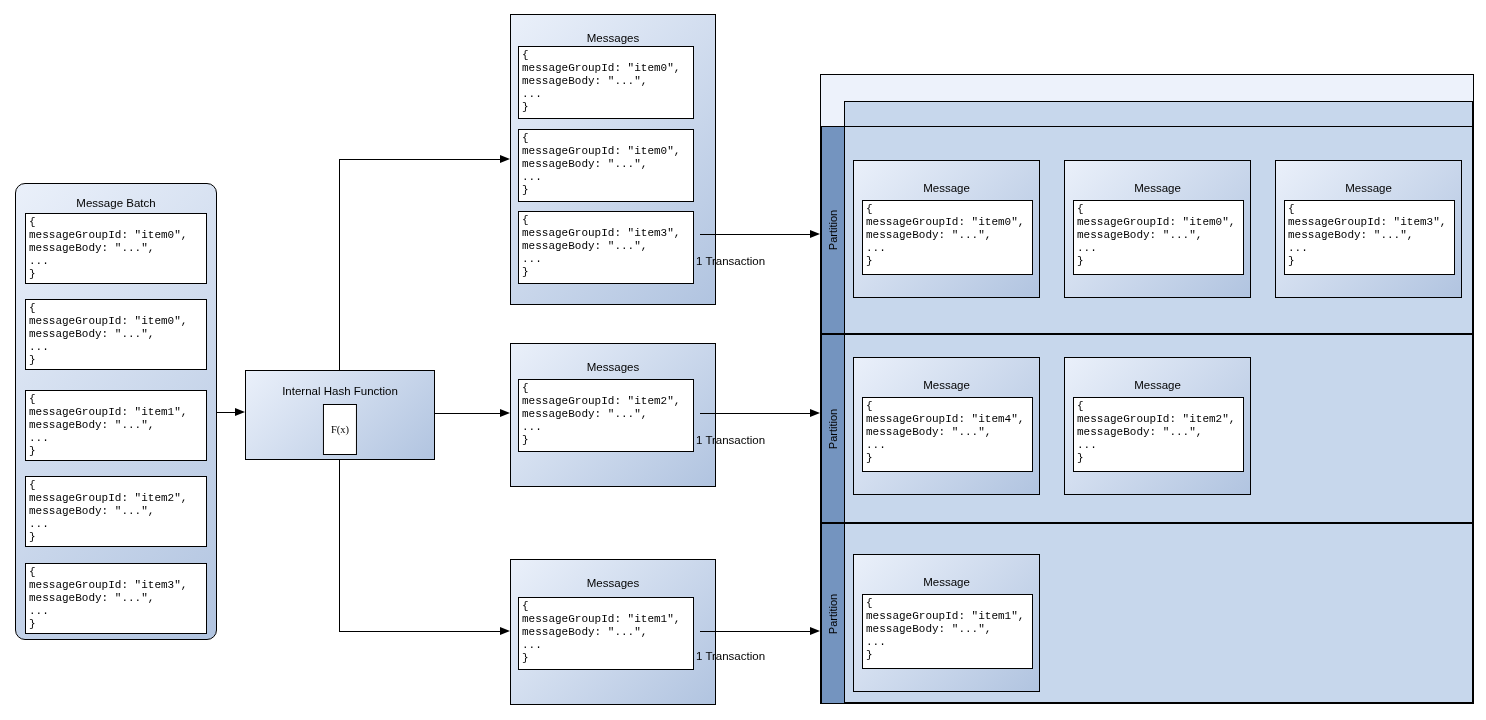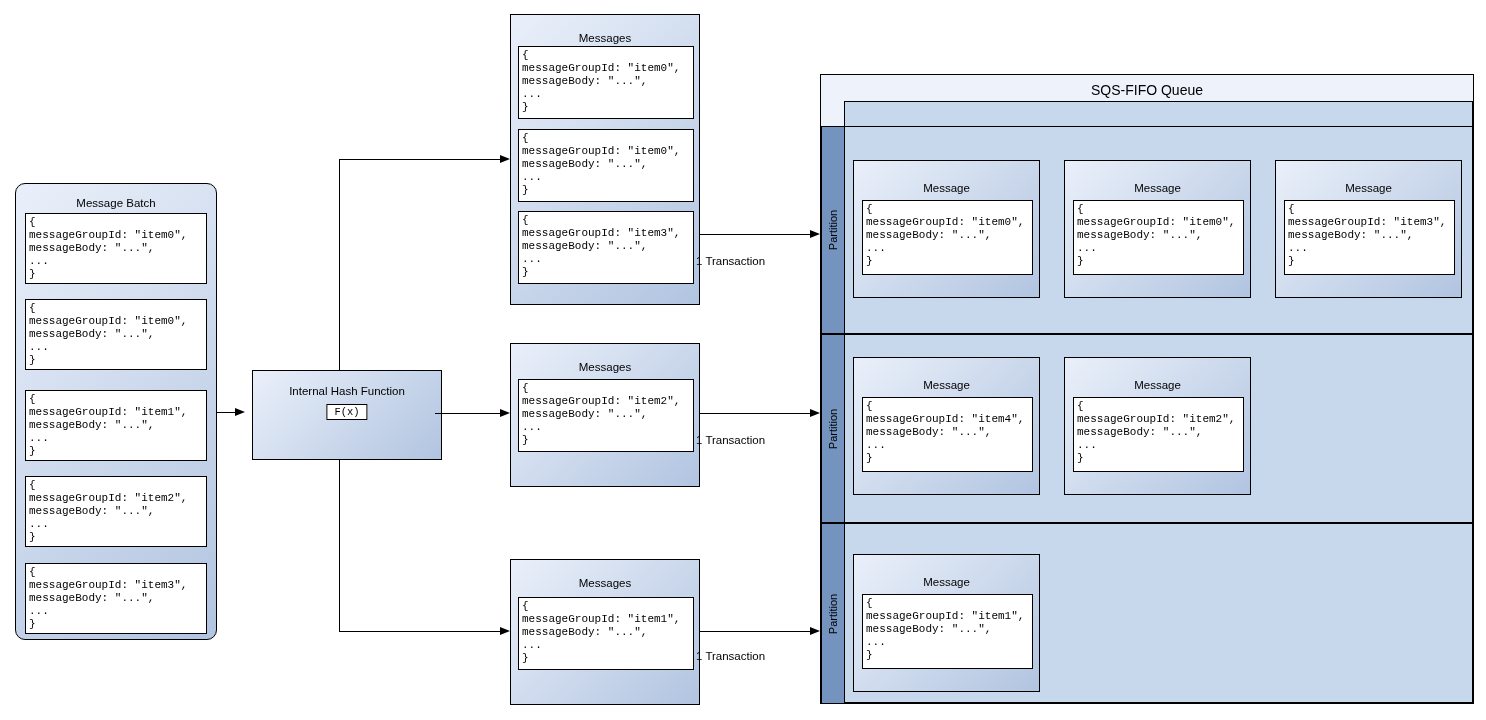--- a/index.html
+++ b/index.html
@@ -15,27 +15,27 @@
   
   .card { position:absolute; background:#fff; border:1px solid #000; overflow:hidden; }
   .card pre { font-family:"Liberation Mono", monospace; font-size:11px; line-height:13px;
               padding:2px 3px; white-space:pre; color:#000; }
 
   
   .batch { left:15px; top:183px; width:202px; height:457px;border-radius:10px; }
   .batch .btitle { padding-top:13px; }
   .batch .card { left:9px; width:182px; height:71px; }
 
-  .hash { left:245px; top:370px; width:190px; height:90px;margin-left:7px; }
+  .hash { left:245px; top:370px; width:190px; height:90px; }
   .hash .btitle { padding-top:14px; }
   .fx { position:absolute; left:50%; transform:translateX(-50%); top:33px; background:#fff;
-        border:1px solid #000; font-family:Liberation Mono, monospace; font-size:10.5px;
-        padding:1px 7px; white-space:nowrap; }
-
-  .group { left:510px; width:190px; }
+        border:1px solid #000; font-family:Liberation Serif, serif; font-size:10.5px;
+        padding:19px 7px; white-space:nowrap; }
+
+  .group { left:510px; width:206px; }
   .group .btitle { padding-top:17px; }
   .group .card { left:7px; width:176px; height:73px; }
   .g0 { top:14px;  height:291px; }
   .g1 { top:343px; height:144px; }
   .g2 { top:559px; height:146px; }
 
   
   .queue { position:absolute; left:820px; top:74px; width:654px; height:630px;
            background:var(--queue-bg,#edf2fb); border:1px solid #000; }
   .qtitle { text-align:center; font-size:14px; padding-top:7px; white-space:nowrap; }
@@ -177,21 +177,20 @@
 
   <div class="hline" style="left:700px;top:413px;width:110px"></div>
   <div class="ahead" style="left:810px;top:409px"></div>
   <div class="tlabel" style="left:696px;top:434px">1 Transaction</div>
 
   <div class="hline" style="left:700px;top:631px;width:110px"></div>
   <div class="ahead" style="left:810px;top:627px"></div>
   <div class="tlabel" style="left:696px;top:650px">1 Transaction</div>
 
   <div class="queue">
-    <div class="qtitle">SQS-FIFO Queue</div>
     <div class="qinner"></div>
 
     <div class="lane lane1">
       <div class="stripe">
         <span>Partition</span>
       </div>
       <div class="gbox msg" style="left:31px;top:33px">
         <span class="btitle">Message</span>
         <div class="card">
             <pre>{

